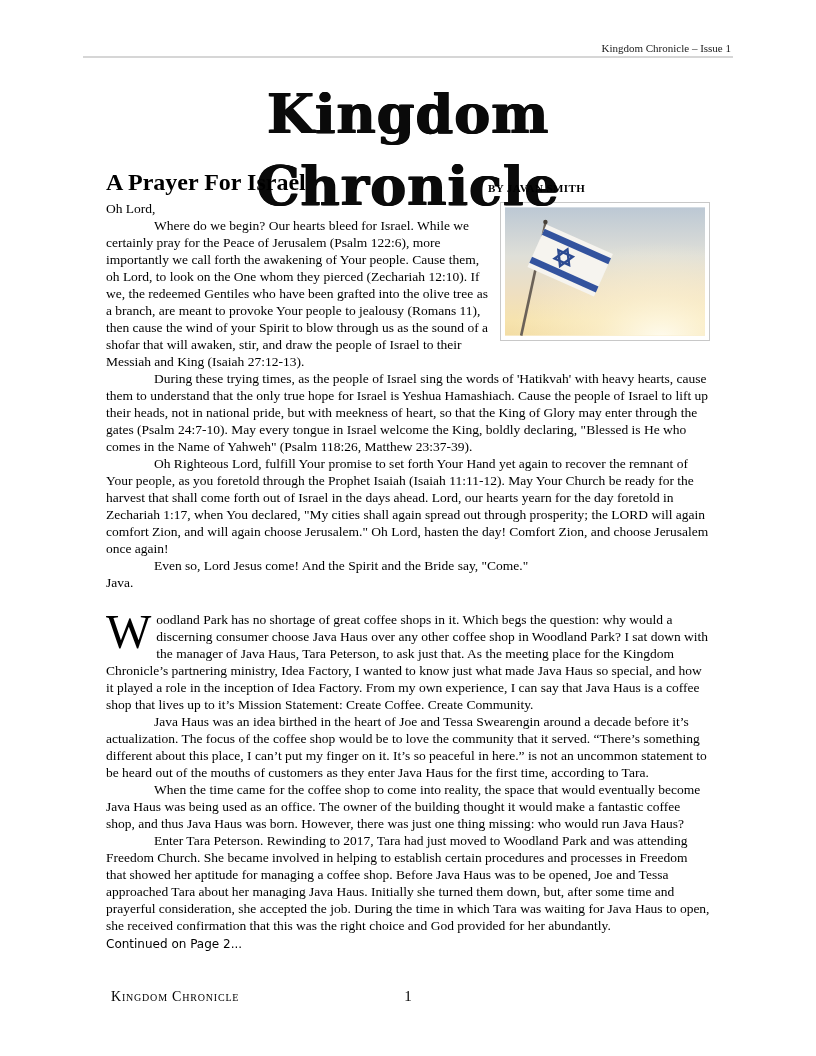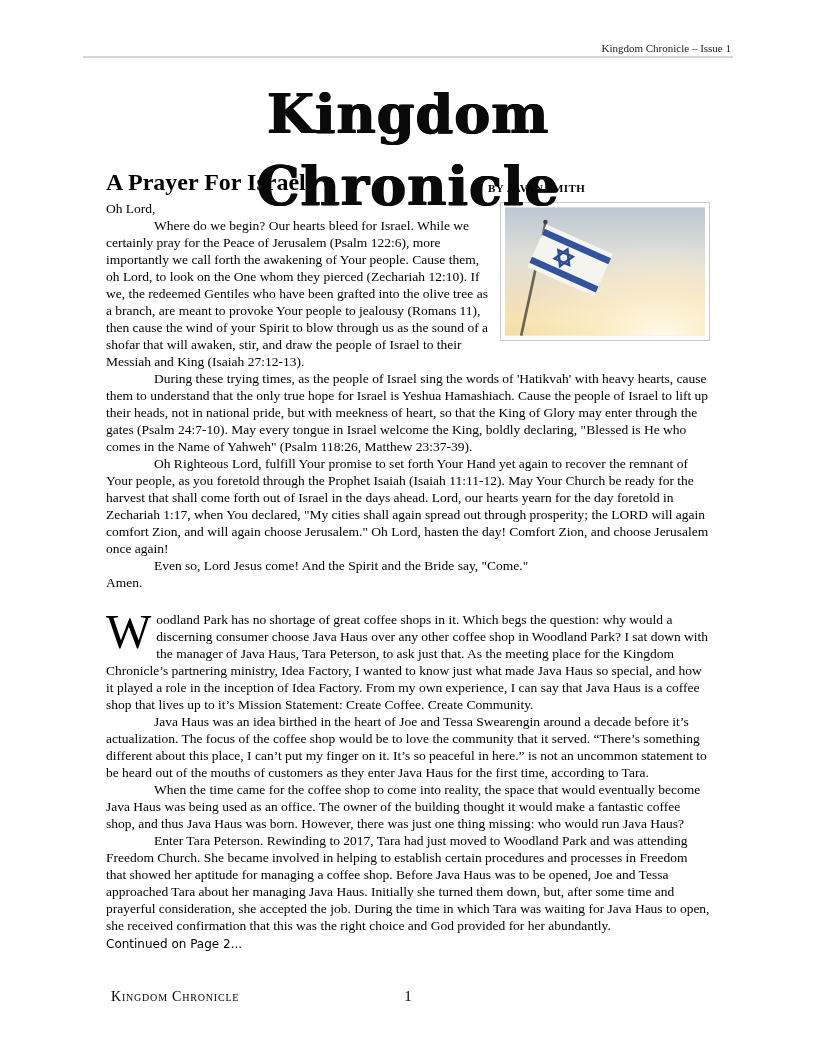--- a/index.html
+++ b/index.html
@@ -152,21 +152,21 @@
               <path d="M 29 32 L 21.2 18.5 L 36.8 18.5 Z"></path>
             </g>
           </g>
         </svg>
       </figure>
       <p>Oh Lord,</p>
       <p class="indent">Where do we begin? Our hearts bleed for Israel. While we certainly pray for the Peace of Jerusalem (Psalm 122:6), more importantly we call forth the awakening of Your people. Cause them, oh Lord, to look on the One whom they pierced (Zechariah 12:10). If we, the redeemed Gentiles who have been grafted into the olive tree as a branch, are meant to provoke Your people to jealousy (Romans 11), then cause the wind of your Spirit to blow through us as the sound of a shofar that will awaken, stir, and draw the people of Israel to their Messiah and King (Isaiah 27:12-13).</p>
       <p class="indent">During these trying times, as the people of Israel sing the words of 'Hatikvah' with heavy hearts, cause them to understand that the only true hope for Israel is Yeshua Hamashiach. Cause the people of Israel to lift up their heads, not in national pride, but with meekness of heart, so that the King of Glory may enter through the gates (Psalm 24:7-10). May every tongue in Israel welcome the King, boldly declaring, "Blessed is He who comes in the Name of Yahweh" (Psalm 118:26, Matthew 23:37-39).</p>
       <p class="indent">Oh Righteous Lord, fulfill Your promise to set forth Your Hand yet again to recover the remnant of Your people, as you foretold through the Prophet Isaiah (Isaiah 11:11-12). May Your Church be ready for the harvest that shall come forth out of Israel in the days ahead. Lord, our hearts yearn for the day foretold in Zechariah 1:17, when You declared, "My cities shall again spread out through prosperity; the LORD will again comfort Zion, and will again choose Jerusalem." Oh Lord, hasten the day! Comfort Zion, and choose Jerusalem once again!</p>
       <p class="indent">Even so, Lord Jesus come! And the Spirit and the Bride say, "Come."</p>
-      <p>Amen.</p>
+      <p>Java.</p>
     </div>
   </section>
 
   <section class="article-2">
     <div class="article-body">
       <p><span class="dropcap">W</span><span>oodland Park has no shortage of great coffee shops in it. Which begs the question: why would a discerning consumer choose Java Haus over any other coffee shop in Woodland Park? I sat down with the manager of Java Haus, Tara Peterson, to ask just that. As the meeting place for the Kingdom Chronicle’s partnering ministry, Idea Factory, I wanted to know just what made Java Haus so special, and how it played a role in the inception of Idea Factory. From my own experience, I can say that Java Haus is a coffee shop that lives up to it’s Mission Statement: Create Coffee. Create Community.</span></p>
       <p class="indent">Java Haus was an idea birthed in the heart of Joe and Tessa Swearengin around a decade before it’s actualization. The focus of the coffee shop would be to love the community that it served. “There’s something different about this place, I can’t put my finger on it. It’s so peaceful in here.” is not an uncommon statement to be heard out of the mouths of customers as they enter Java Haus for the first time, according to Tara.</p>
       <p class="indent">When the time came for the coffee shop to come into reality, the space that would eventually become Java Haus was being used as an office. The owner of the building thought it would make a fantastic coffee shop, and thus Java Haus was born. However, there was just one thing missing: who would run Java Haus?</p>
       <p class="indent">Enter Tara Peterson. Rewinding to 2017, Tara had just moved to Woodland Park and was attending Freedom Church. She became involved in helping to establish certain procedures and processes in Freedom that showed her aptitude for managing a coffee shop. Before Java Haus was to be opened, Joe and Tessa approached Tara about her managing Java Haus. Initially she turned them down, but, after some time and prayerful consideration, she accepted the job. During the time in which Tara was waiting for Java Haus to open, she received confirmation that this was the right choice and God provided for her abundantly.</p>
       <p class="continued">Continued on Page 2...</p>

